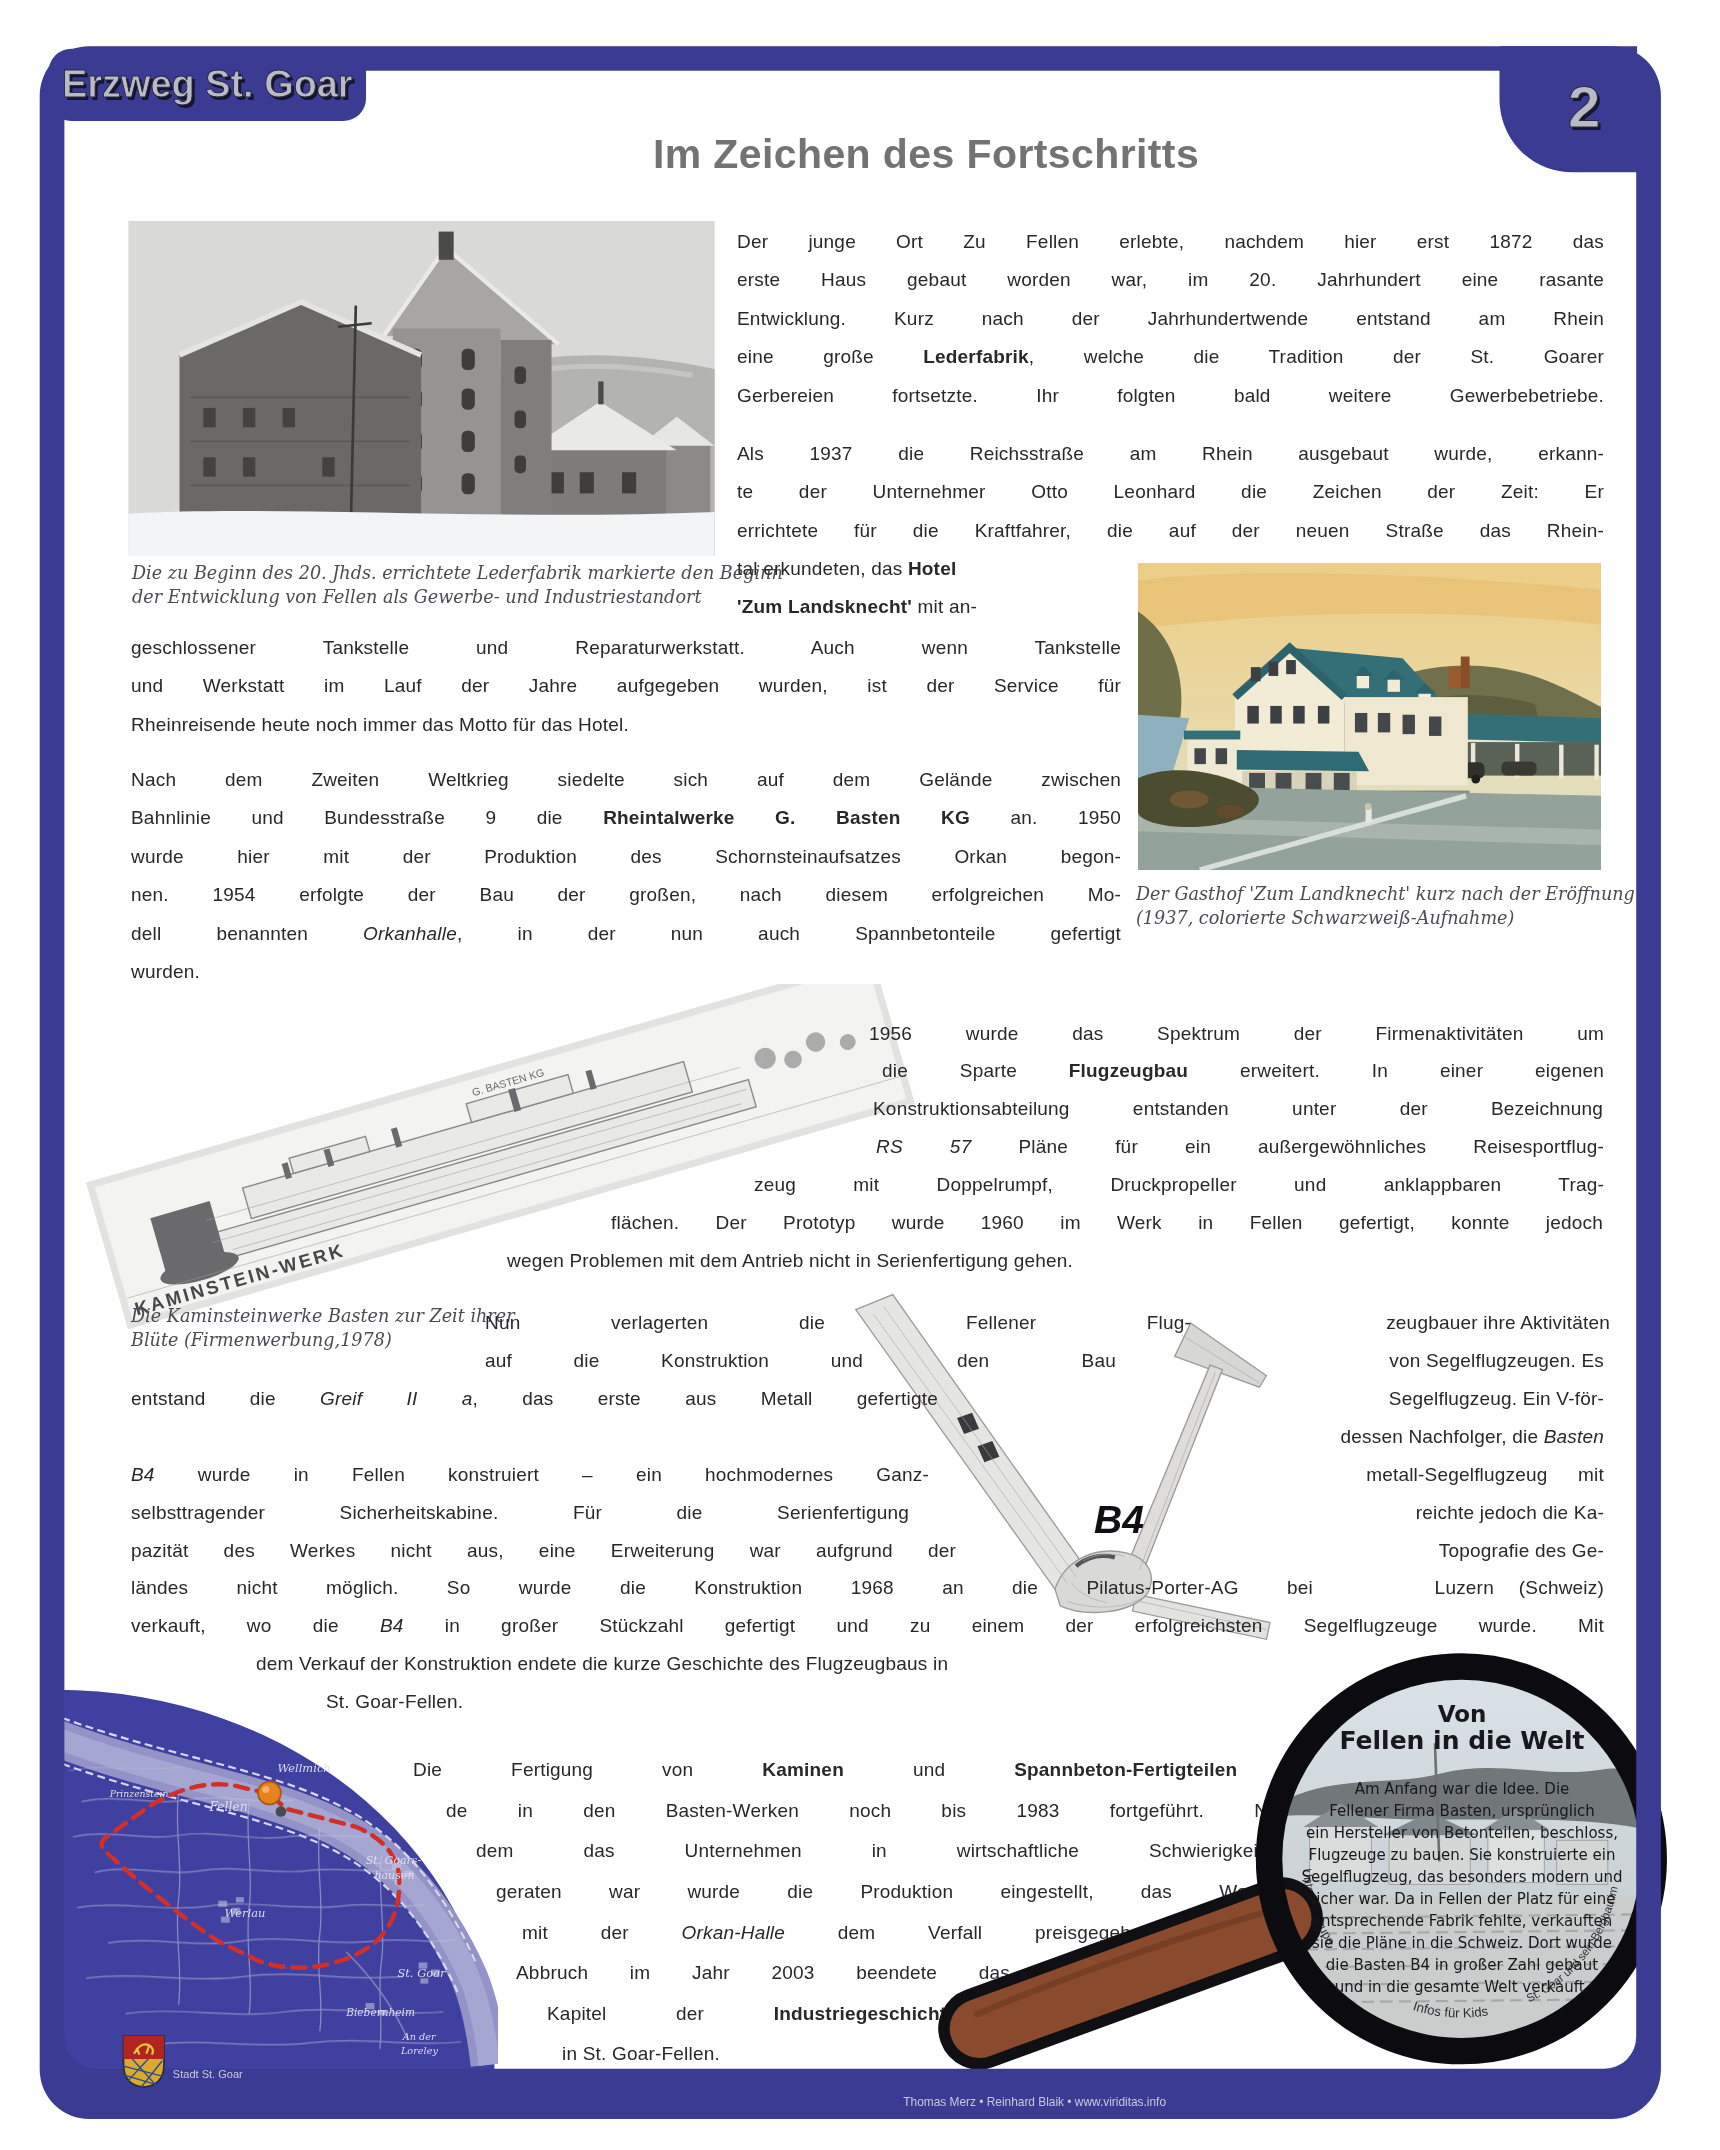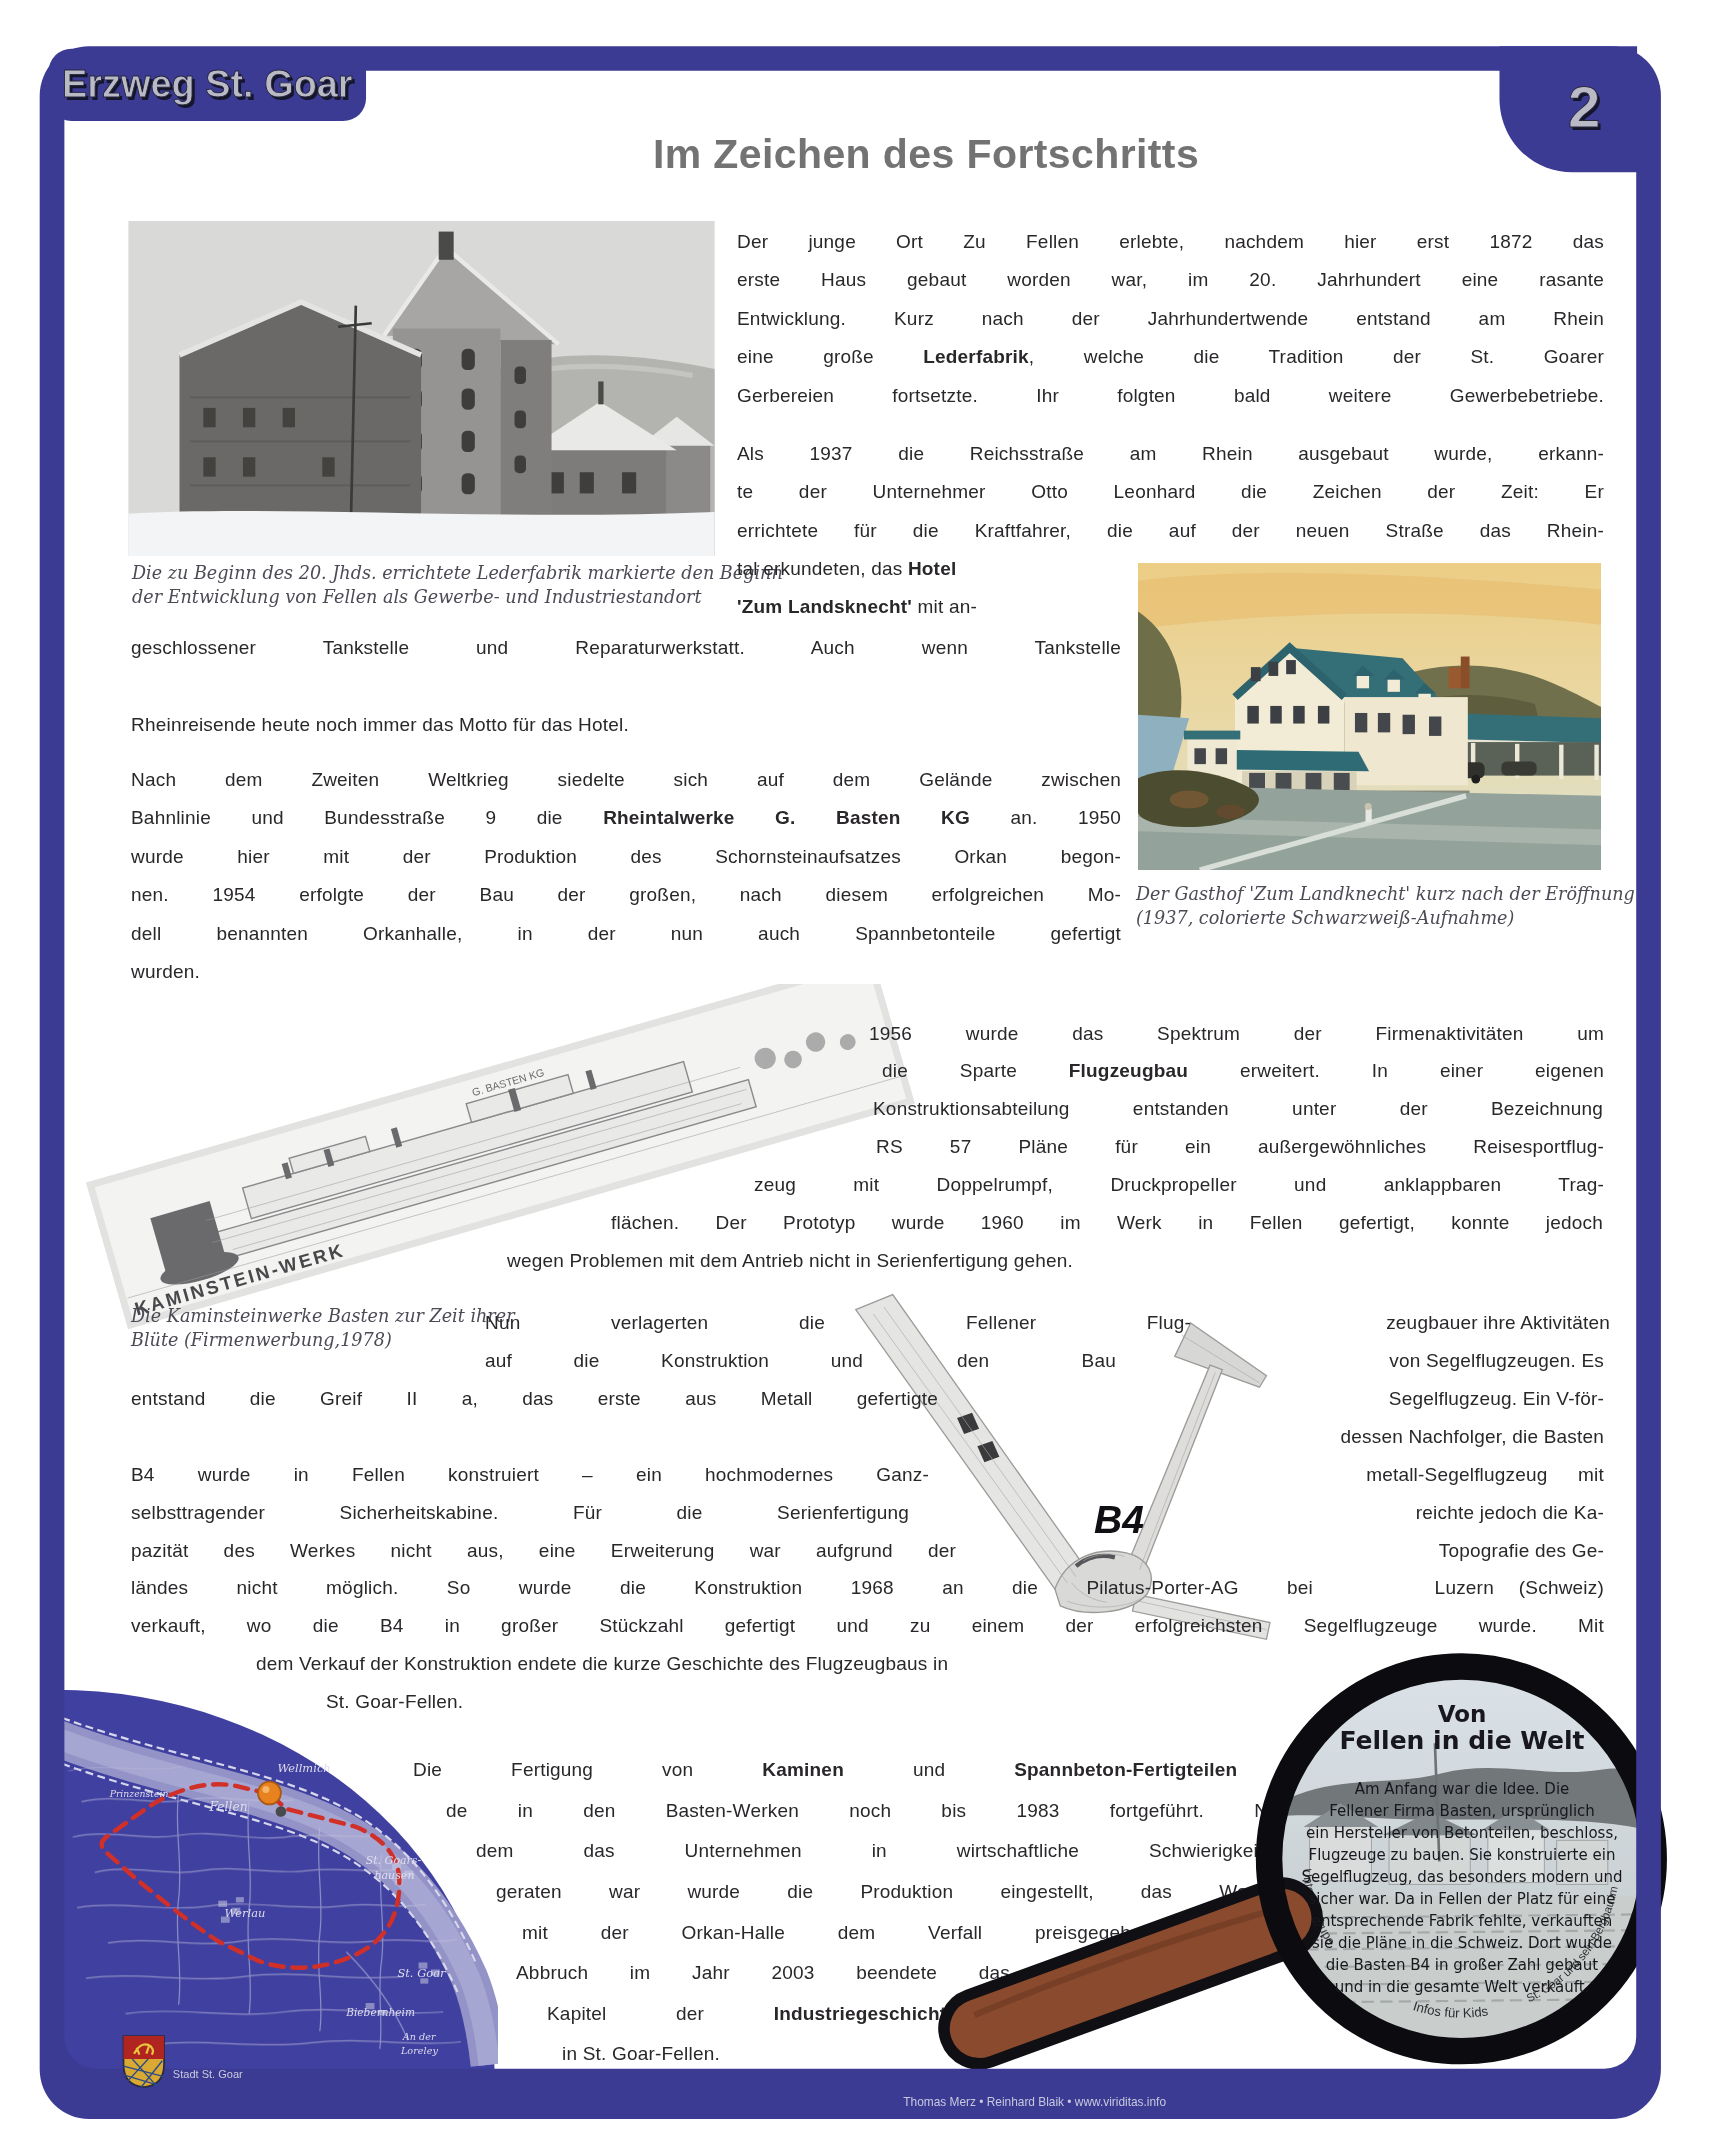--- a/index.html
+++ b/index.html
@@ -2,21 +2,21 @@
 <html style="font-size:14px"><head>
 <meta charset="utf-8">
 <style>
   html,body{margin:0;padding:0;background:#ffffff;}
   .page{position:relative;width:1720px;height:2151px;background:#ffffff;overflow:hidden;
         font-family:"Liberation Sans",sans-serif;}
   .ln{position:absolute;font-size:19px;line-height:38px;color:#2a272b;letter-spacing:0.2px;white-space:nowrap;}
   .jl{white-space:normal;text-align:justify;text-align-last:justify;}
   .rt{text-align:right;}
   .b{font-weight:bold;}
-  .i{}
+  .i{font-style:italic;}
   .title{position:absolute;left:529px;top:131px;width:794px;text-align:center;
          font-size:41px;font-weight:bold;color:#737373;letter-spacing:0.4px;}
   .cap{position:absolute;font-family:"DejaVu Serif",serif;font-style:italic;
        font-size:17.6px;line-height:24px;color:#4b4b55;white-space:nowrap;}
   .photo{position:absolute;}
   .b4label{position:absolute;left:1094px;top:1498px;font-size:39px;font-weight:bold;
            font-style:italic;color:#101014;}
   .mag{position:absolute;text-align:center;color:#17171d;font-family:"DejaVu Sans",sans-serif;}
   .mag-h1{left:1303px;top:1701px;width:318px;font-size:23px;font-weight:bold;}
   .mag-h2{left:1303px;top:1726px;width:318px;font-size:25px;font-weight:bold;}
@@ -248,20 +248,21 @@
   <div class="ln jl" style="left:737px;top:338px;width:867px"><span>eine große </span><span class="b">Lederfabrik</span><span>, welche die Tradition der St. Goarer</span></div>
   <div class="ln jl" style="left:737px;top:377px;width:867px"><span>Gerbereien fortsetzte. Ihr folgten bald weitere Gewerbebetriebe.</span></div>
 
   <div class="ln jl" style="left:737px;top:435px;width:867px"><span>Als 1937 die Reichsstraße am Rhein ausgebaut wurde, erkann-</span></div>
   <div class="ln jl" style="left:737px;top:473px;width:867px"><span>te der Unternehmer Otto Leonhard die Zeichen der Zeit: Er</span></div>
   <div class="ln jl" style="left:737px;top:512px;width:867px"><span>errichtete für die Kraftfahrer, die auf der neuen Straße das Rhein-</span></div>
   <div class="ln" style="left:737px;top:550px"><span>tal erkundeten, das </span><span class="b">Hotel</span></div>
   <div class="ln" style="left:737px;top:588px"><span class="b">'Zum Landsknecht'</span><span> mit an-</span></div>
 
   <div class="ln jl" style="left:131px;top:629px;width:990px"><span>geschlossener Tankstelle und Reparaturwerkstatt. Auch wenn Tankstelle</span></div>
+  <div class="ln jl" style="left:131px;top:667px;width:990px"><span>und Werkstatt im Lauf der Jahre aufgegeben wurden, ist der Service für</span></div>
   <div class="ln" style="left:131px;top:706px"><span>Rheinreisende heute noch immer das Motto für das Hotel.</span></div>
 
   <div class="ln jl" style="left:131px;top:761px;width:990px"><span>Nach dem Zweiten Weltkrieg siedelte sich auf dem Gelände zwischen</span></div>
   <div class="ln jl" style="left:131px;top:799px;width:990px"><span>Bahnlinie und Bundesstraße 9 die </span><span class="b">Rheintalwerke G. Basten KG</span><span> an. 1950</span></div>
   <div class="ln jl" style="left:131px;top:838px;width:990px"><span>wurde hier mit der Produktion des Schornsteinaufsatzes Orkan begon-</span></div>
   <div class="ln jl" style="left:131px;top:876px;width:990px"><span>nen. 1954 erfolgte der Bau der großen, nach diesem erfolgreichen Mo-</span></div>
   <div class="ln jl" style="left:131px;top:915px;width:990px"><span>dell benannten </span><span class="i">Orkanhalle</span><span>, in der nun auch Spannbetonteile gefertigt</span></div>
   <div class="ln" style="left:131px;top:953px"><span>wurden.</span></div>
 
   <div class="ln jl" style="left:869px;top:1015px;width:735px"><span>1956 wurde das Spektrum der Firmenaktivitäten um</span></div>

